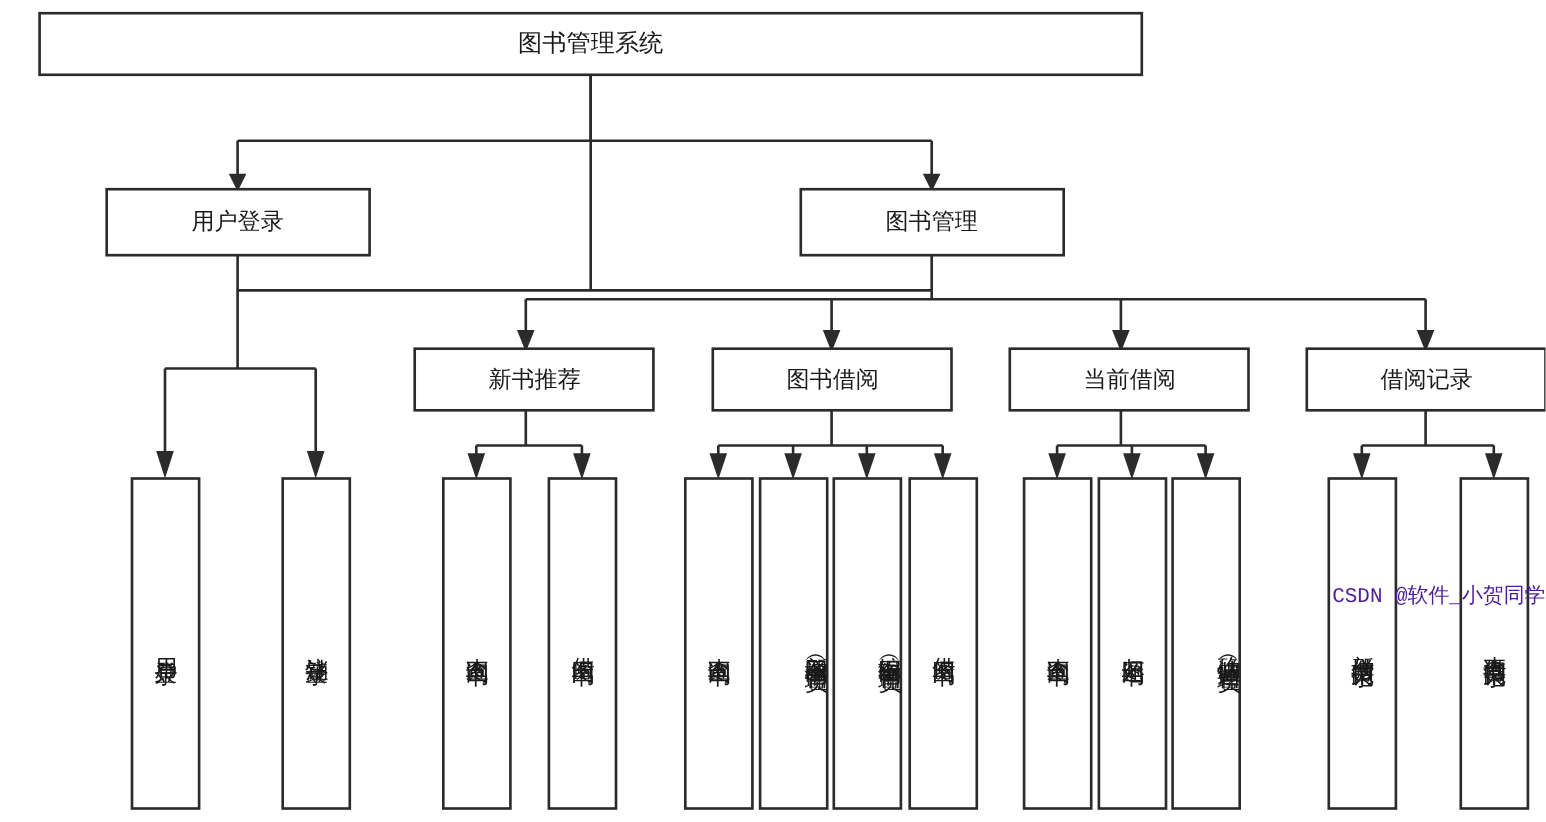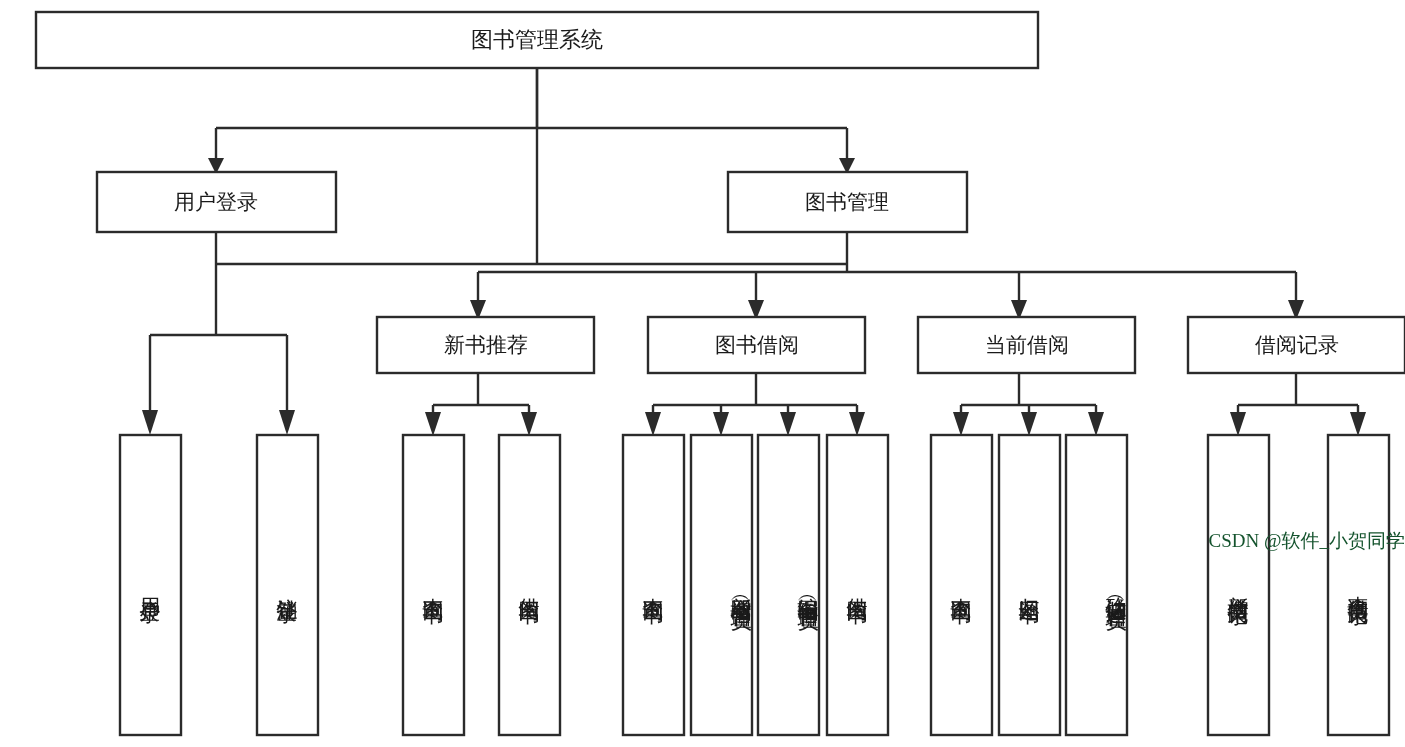--- a/index.html
+++ b/index.html
@@ -73,23 +73,23 @@
     justify-content: center;
     pointer-events: none;
   }
   .leaf-label.centered {
     align-items: center;
   }
   .watermark {
     position: absolute;
     right: 16px;
     bottom: 4px;
-    font-family: Liberation Serif, serif;
+    font-family: Liberation Mono, monospace;
     font-size: 19px;
-    color: #14532d;
+    color: #4c1d95;
     white-space: nowrap;
     user-select: none;
   }
 </style>
 </head>
 <body>
 
 <div id="diagram-root">
 
   <svg id="diagram-svg" viewBox="0 0 1405 747">

